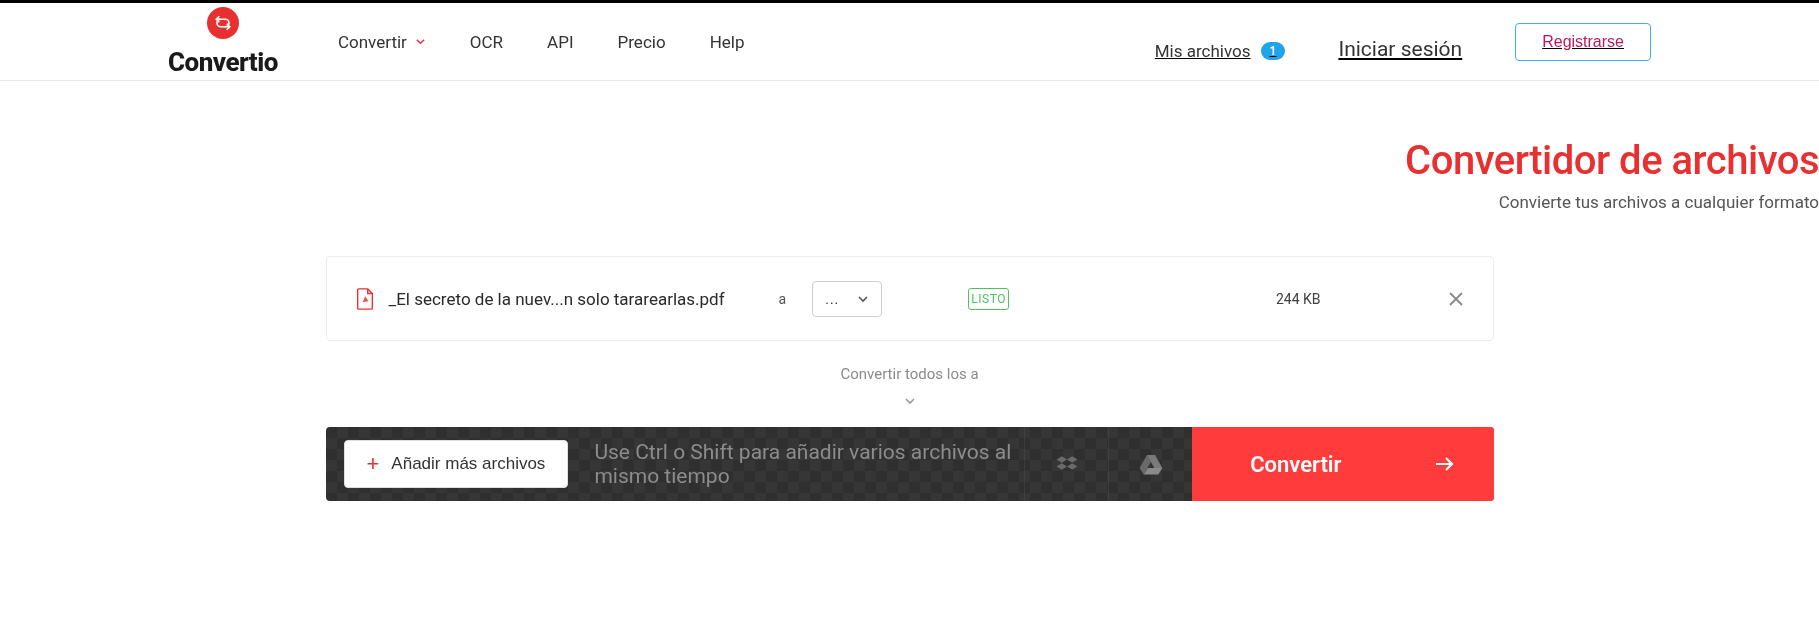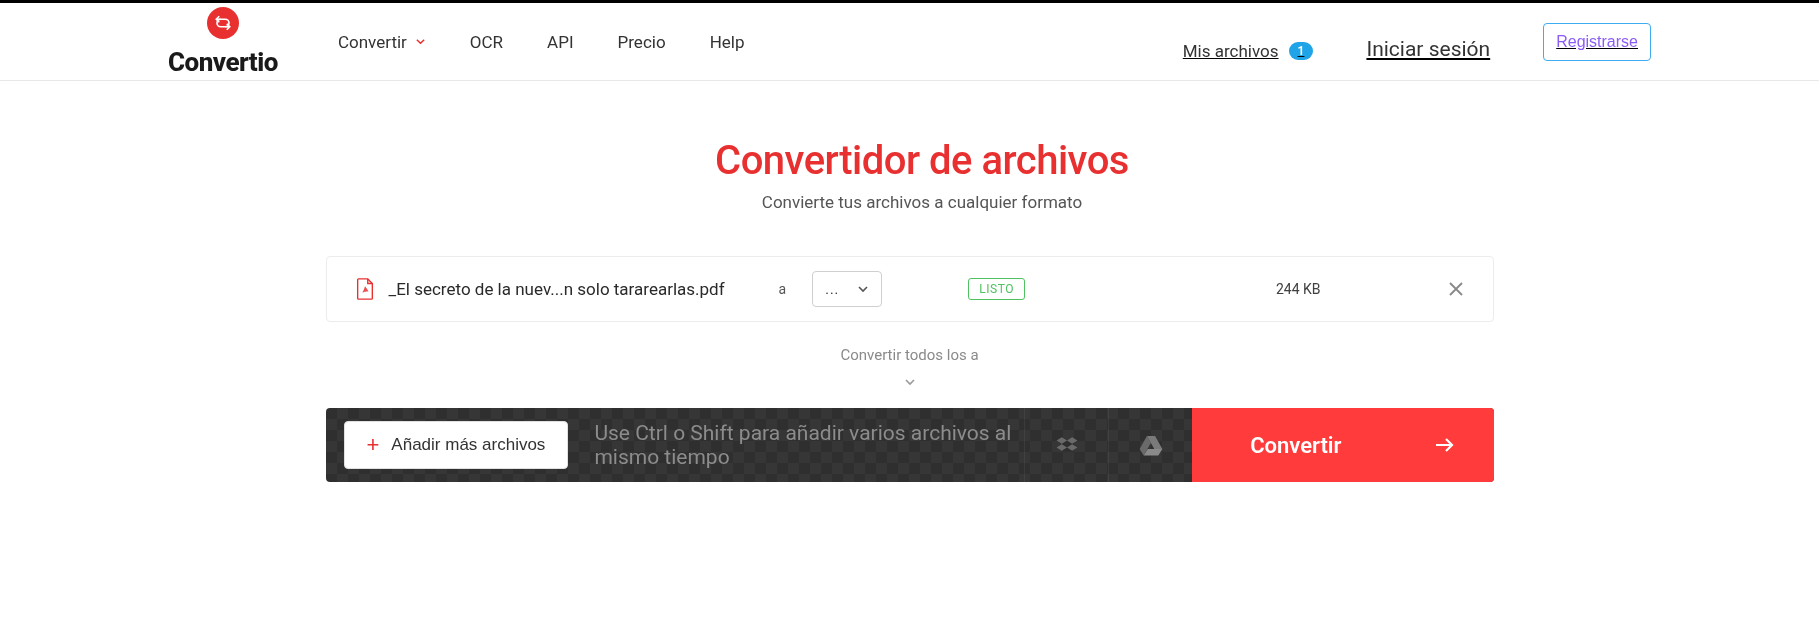--- a/index.html
+++ b/index.html
@@ -85,30 +85,30 @@
       min-width: 22px;
       text-align: center;
     }
     .login-link {
       font-size: 21px;
       color: #333;
       cursor: pointer;
     }
     .signup-btn {
       border: 1px solid #3dacf0;
-      color: #8b5cf6;
-      background: #fff;
-      padding: 9px 12px;
+      color: #be185d;
+      background: #fff;
+      padding: 9px 26px;
       border-radius: 4px;
       font-size: 16px;
       cursor: pointer;
     }
 
     .hero {
-      text-align: center;
+      text-align: right;
       padding-top: 56px;
       padding-left: 25px;
     }
     .hero h1 {
       font-size: 40px;
       font-weight: 500;
       color: #e83030;
       letter-spacing: -0.5px;
     }
     .hero p {
@@ -119,21 +119,21 @@
     }
 
     .panel {
       width: 1168px;
       margin: 44px auto 0;
     }
     .file-row {
       background: #fff;
       border: 1px solid #ececec;
       border-radius: 4px;
-      height: 66px;
+      height: 85px;
       display: flex;
       align-items: center;
       padding: 0 28px;
       gap: 14px;
     }
     .pdf-icon {
       width: 20px;
       height: 22px;
     }
     .file-name {
@@ -160,21 +160,21 @@
     }
     .format-select .dots {
       font-size: 14px;
       color: #333;
       letter-spacing: 1px;
     }
     .ready-badge {
       border: 1px solid #4ec260;
       color: #4ec260;
       font-size: 12px;
-      padding: 3px 10px;
+      padding: 3px 2px;
       border-radius: 3px;
       margin-left: 72px;
       letter-spacing: 0.5px;
     }
     .file-size {
       font-size: 14px;
       color: #404040;
       margin-left: auto;
       margin-right: 112px;
     }

